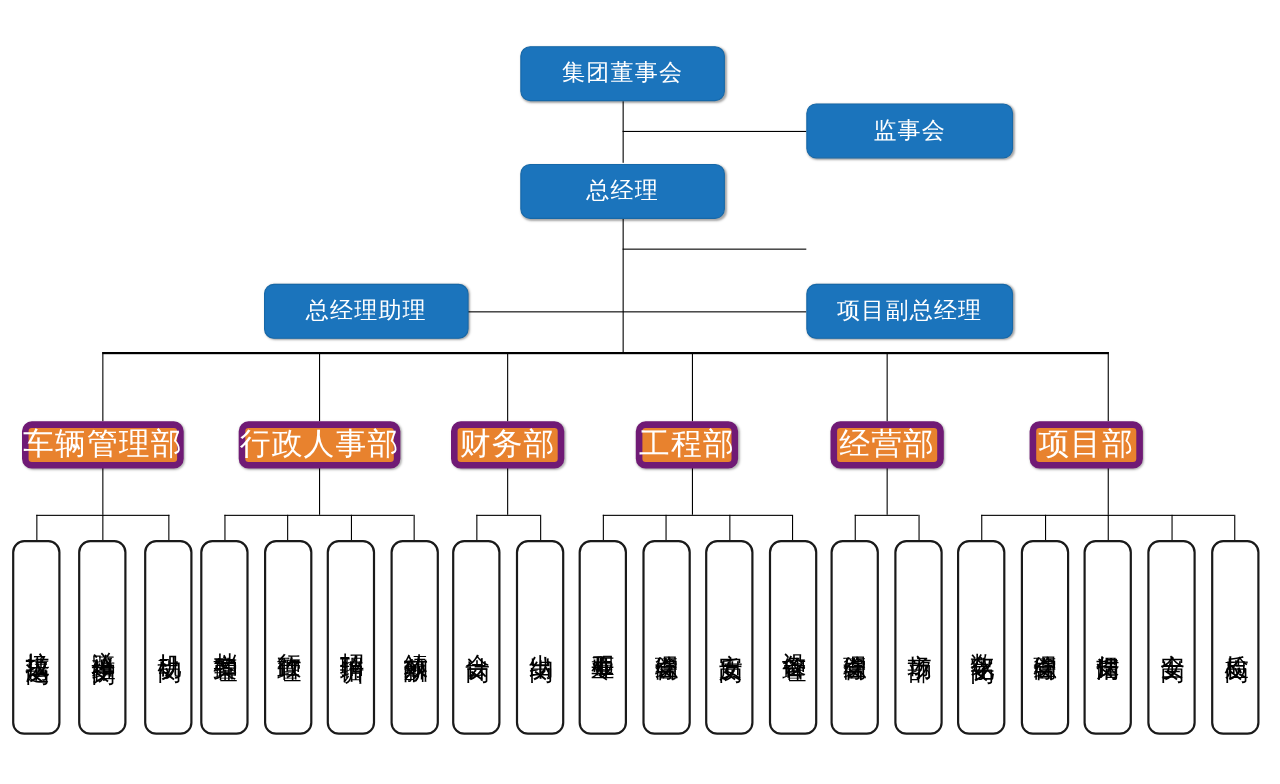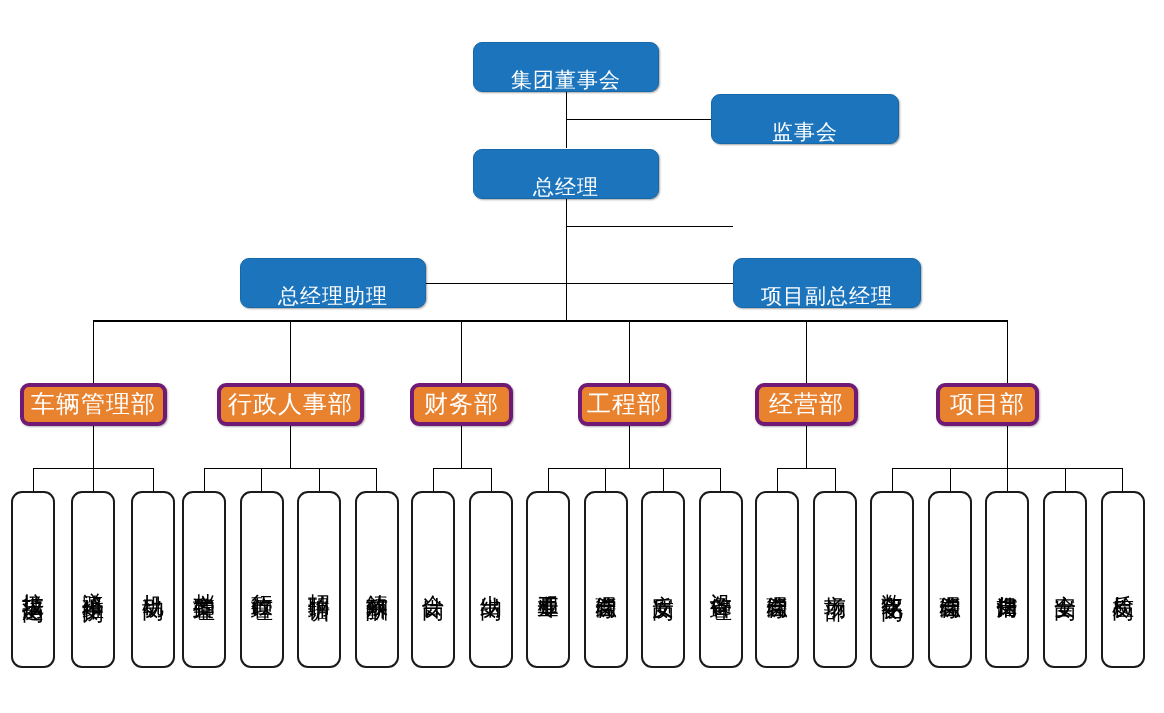--- a/index.html
+++ b/index.html
@@ -40,27 +40,26 @@
     line-height: 1.1;
     white-space: nowrap;
     letter-spacing: 1px;
   }
   .node.blue {
     background: #1b74bc;
     border: 1px solid #1668a8;
     box-shadow: 1px 1px 2px rgba(0,0,0,0.35);
     font-size: 21px;
     font-weight: 400;
-    align-items: flex-end;
   }
   .node.orange {
     background: #e8822e;
-    border: 4px solid #701a75;
+    border: 6px solid #701a75;
     box-shadow: 1px 1px 2px rgba(0,0,0,0.30);
-    font-size: 24px;
+    font-size: 28px;
     font-weight: 400;
   }
 
   
   .leaf {
     position: absolute;
     box-sizing: border-box;
     background: #ffffff;
     border: 2px solid #1a1a1a;
     border-radius: 11px;
@@ -145,21 +144,21 @@
   <div class="ln v" style="left:892px;  top:468px; height:23px;"></div>
   <div class="ln v" style="left:950px;  top:468px; height:23px;"></div>
   <div class="ln v" style="left:1007px; top:468px; height:23px;"></div>
   <div class="ln v" style="left:1065px; top:468px; height:23px;"></div>
   <div class="ln v" style="left:1122px; top:468px; height:23px;"></div>
 
   <div class="node blue" style="left:473px; top:42px; width:186px; height:50px;">
     <span>集团董事会</span>
   </div>
 
-  <div class="node blue" style="left:711px; top:94px; width:188px; height:50px;">
+  <div class="node blue" style="left:733px; top:94px; width:188px; height:50px;">
     <span>监事会</span>
   </div>
 
   <div class="node blue" style="left:473px; top:149px; width:186px; height:50px;">
     <span>总经理</span>
   </div>
 
 
   <div class="node blue" style="left:733px; top:258px; width:188px; height:50px;">
     <span>项目副总经理</span>

